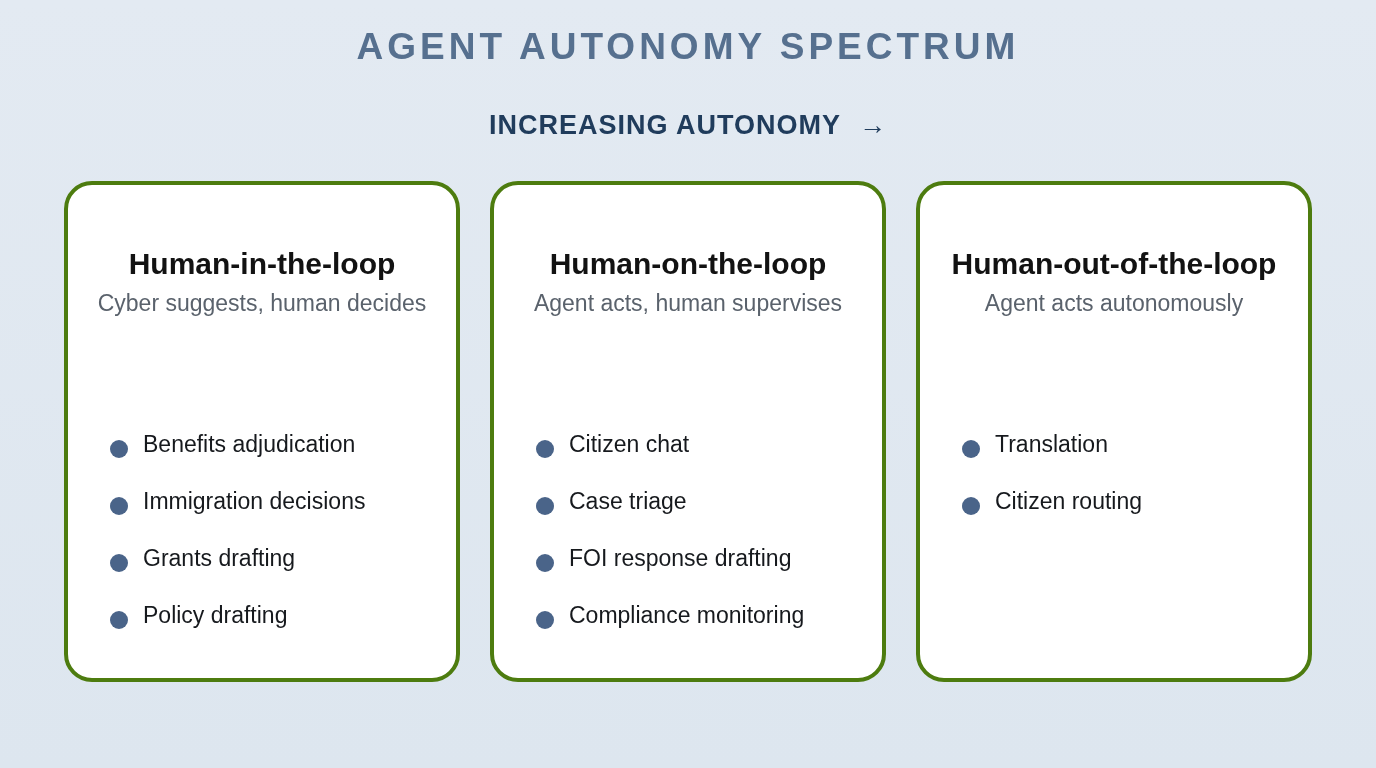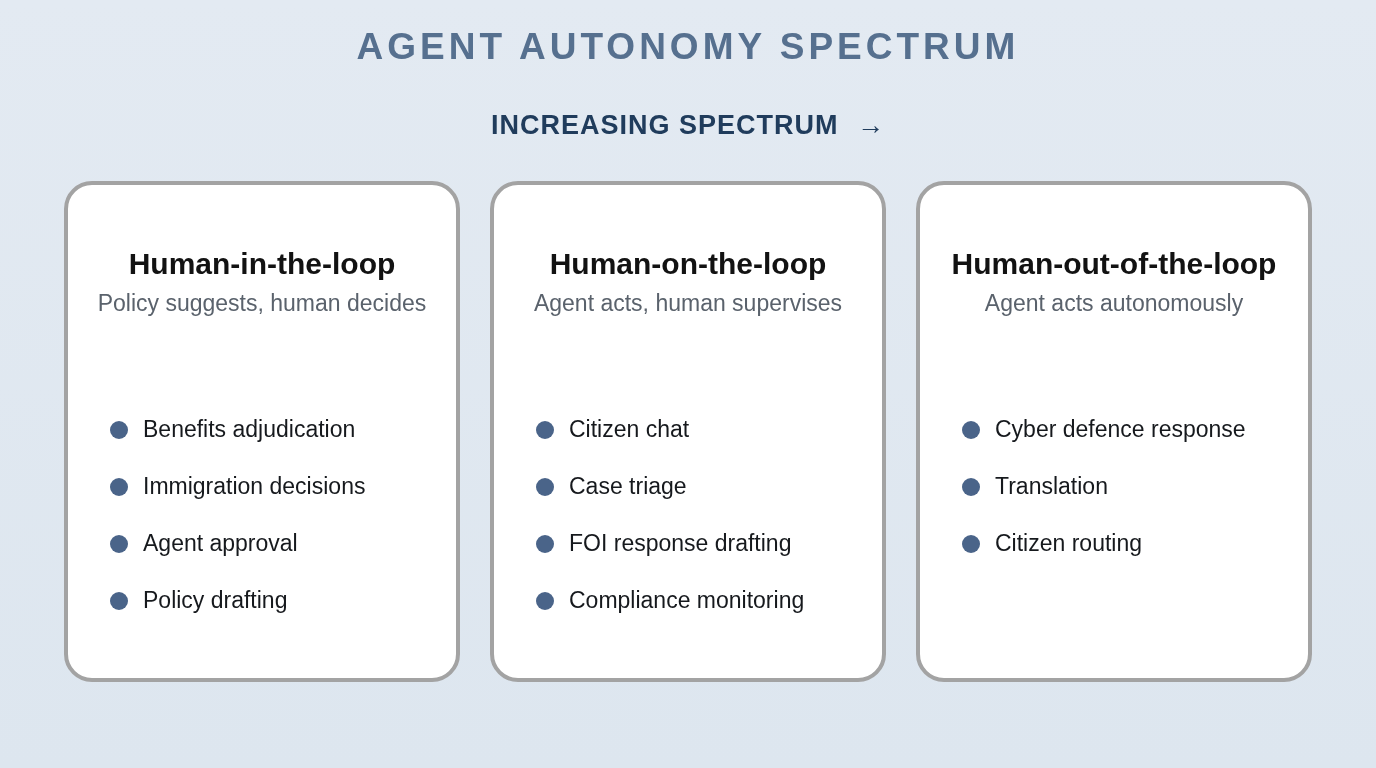--- a/index.html
+++ b/index.html
@@ -37,21 +37,21 @@
     display: flex;
     justify-content: center;
     gap: 30px;
     margin-top: 40px;
   }
   .card {
     width: 396px;
     height: 501px;
     box-sizing: border-box;
     background: #ffffff;
-    border: 4px solid #a3a3a3;
+    border: 4px solid #4d7c0f;
     border-radius: 28px;
   }
   .card-title {
     margin-top: 62px;
     text-align: center;
     font-size: 30px;
     font-weight: 700;
     color: #121212;
   }
   .card-subtitle {
@@ -59,21 +59,21 @@
     text-align: center;
     font-size: 23px;
     color: #5a626c;
   }
   .card-list {
     margin-top: 84px;
     padding-left: 42px;
   }
   .list-item {
     display: flex;
-    align-items: center;
+    align-items: flex-end;
     height: 57px;
   }
   .bullet {
     width: 18px;
     height: 18px;
     border-radius: 50%;
     background: #4a6489;
     margin-right: 15px;
     flex: none;
   }
@@ -81,41 +81,41 @@
     font-size: 23px;
     color: #16191d;
   }
 </style>
 </head>
 <body>
 
 <div class="main-title">AGENT AUTONOMY SPECTRUM</div>
 
 <div class="flow-row">
-  <span>INCREASING SPECTRUM</span>
+  <span>INCREASING AUTONOMY</span>
   <span class="flow-arrow">→</span>
 </div>
 
 <div class="cards">
 
   <div class="card">
     <div class="card-title">Human-in-the-loop</div>
-    <div class="card-subtitle">Policy suggests, human decides</div>
+    <div class="card-subtitle">Cyber suggests, human decides</div>
     <div class="card-list">
       <div class="list-item">
         <span class="bullet"></span>
         <span class="item-label">Benefits adjudication</span>
       </div>
       <div class="list-item">
         <span class="bullet"></span>
         <span class="item-label">Immigration decisions</span>
       </div>
       <div class="list-item">
         <span class="bullet"></span>
-        <span class="item-label">Agent approval</span>
+        <span class="item-label">Grants drafting</span>
       </div>
       <div class="list-item">
         <span class="bullet"></span>
         <span class="item-label">Policy drafting</span>
       </div>
     </div>
   </div>
 
   <div class="card">
     <div class="card-title">Human-on-the-loop</div>
@@ -139,24 +139,20 @@
       </div>
     </div>
   </div>
 
   <div class="card">
     <div class="card-title">Human-out-of-the-loop</div>
     <div class="card-subtitle">Agent acts autonomously</div>
     <div class="card-list">
       <div class="list-item">
         <span class="bullet"></span>
-        <span class="item-label">Cyber defence response</span>
-      </div>
-      <div class="list-item">
-        <span class="bullet"></span>
         <span class="item-label">Translation</span>
       </div>
       <div class="list-item">
         <span class="bullet"></span>
         <span class="item-label">Citizen routing</span>
       </div>
     </div>
   </div>
 
 </div>

